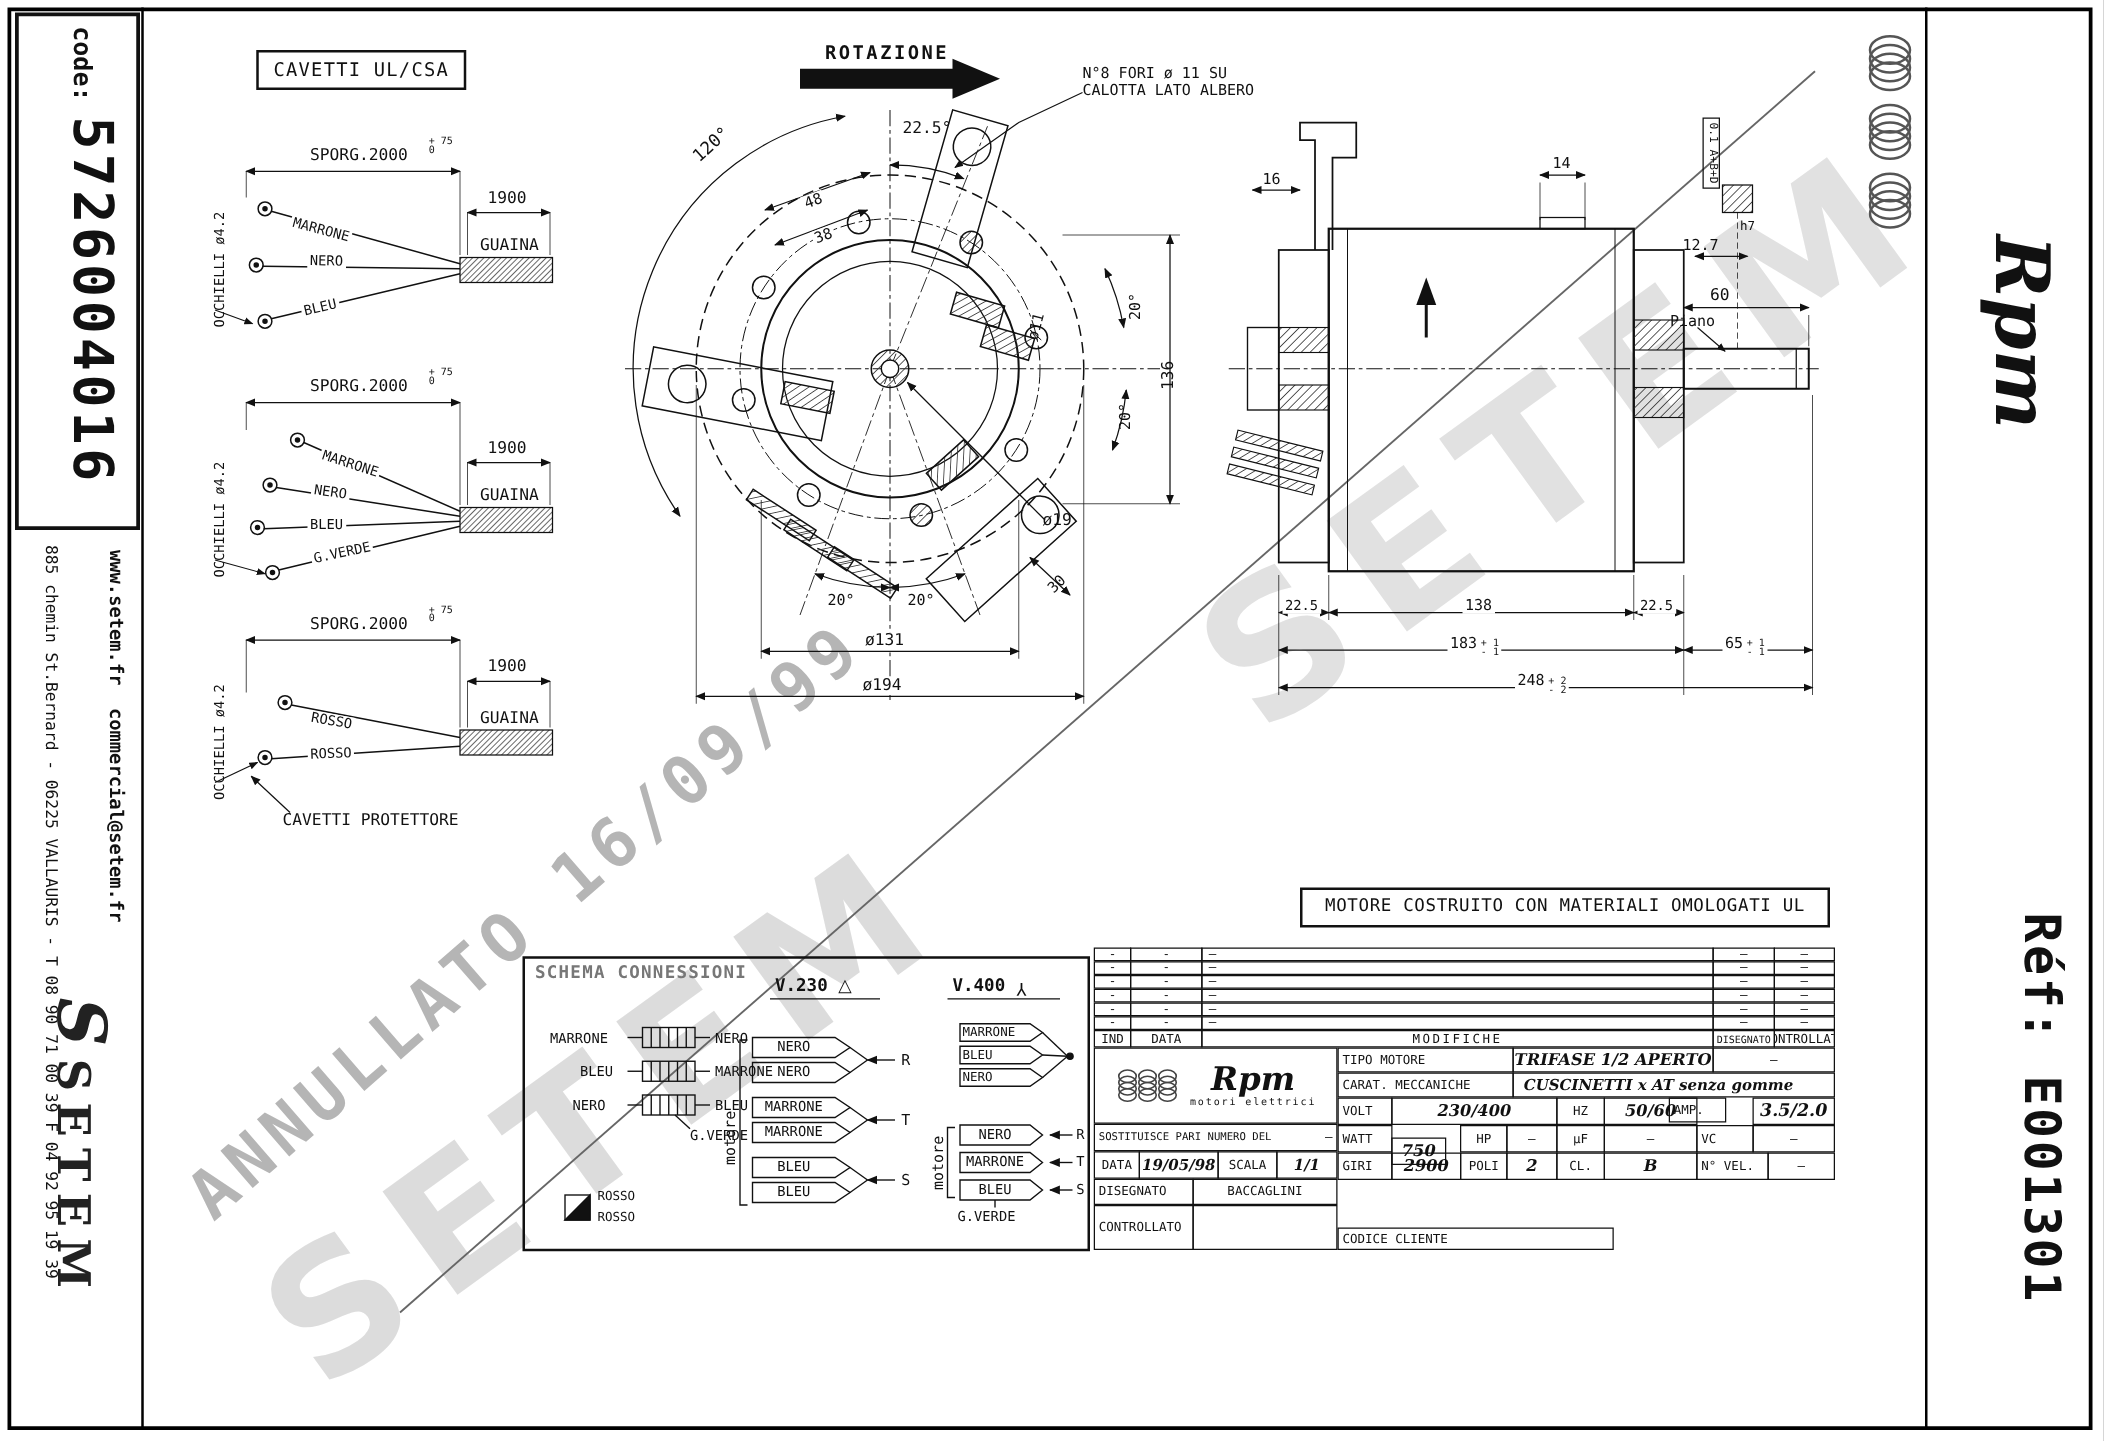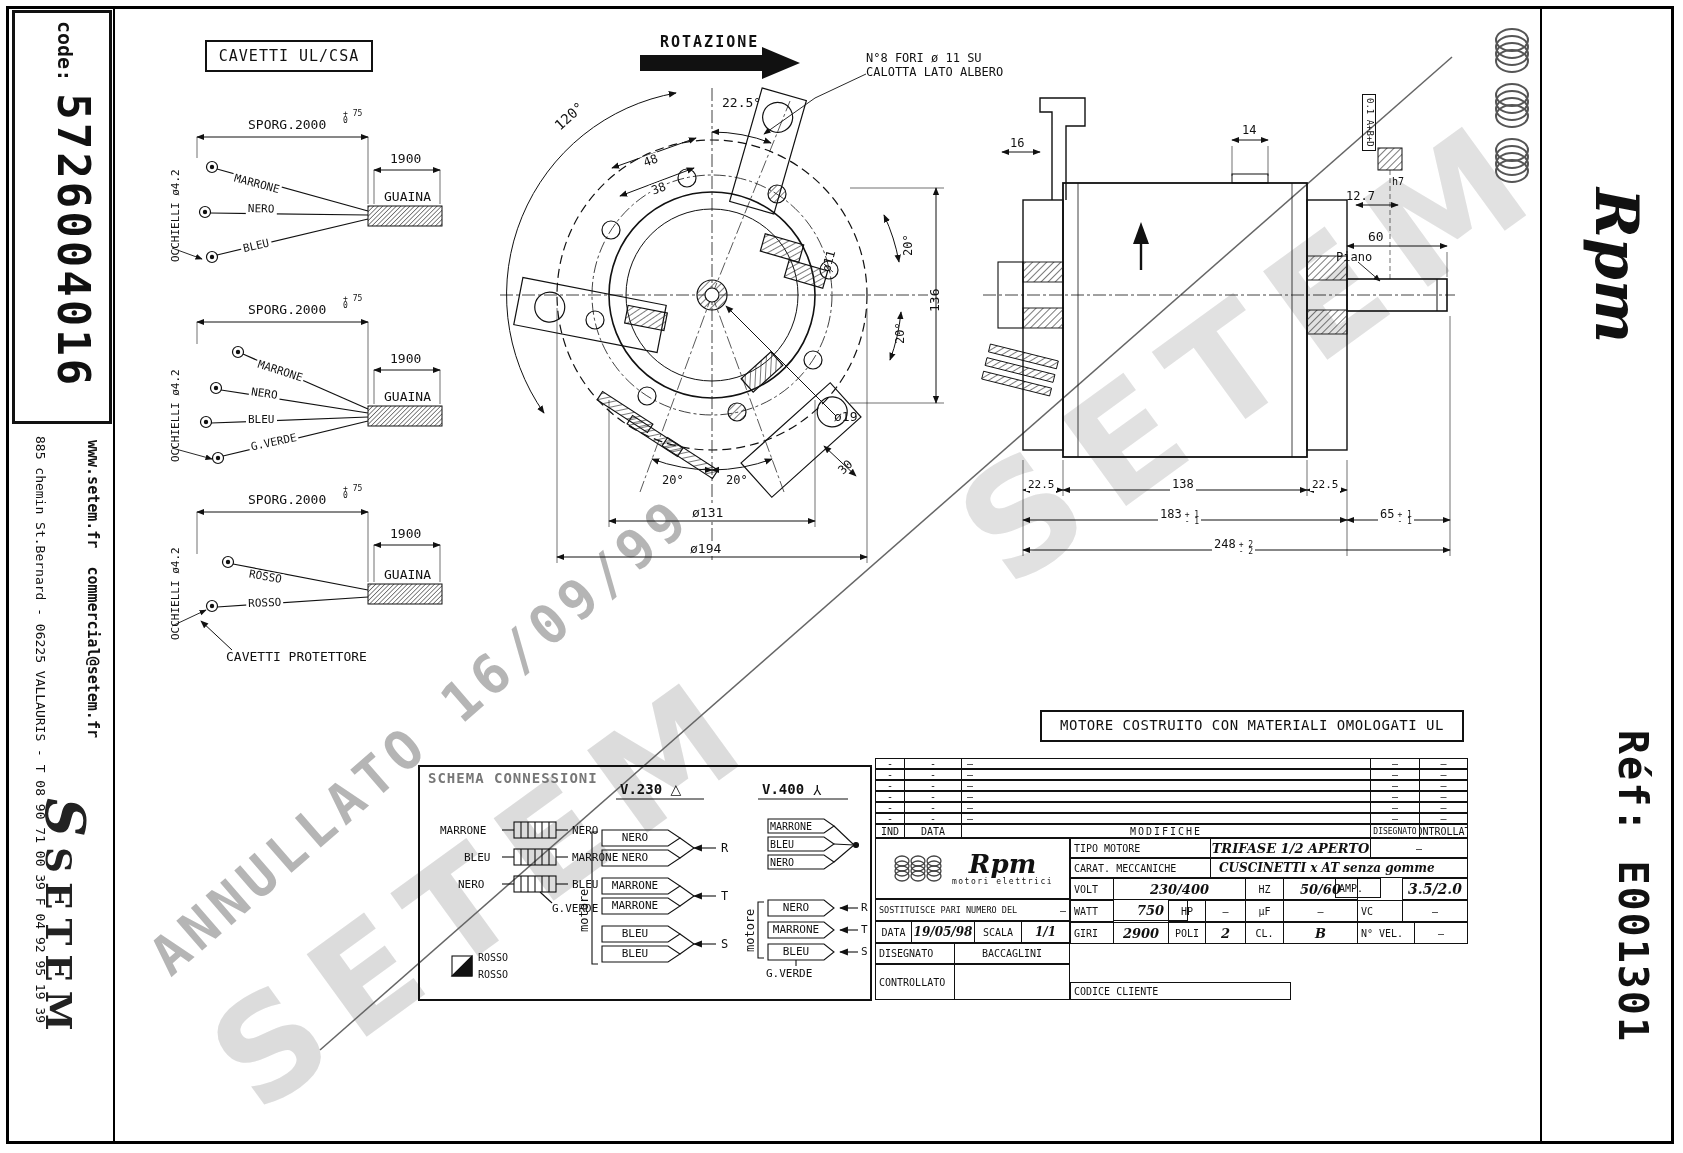--- a/index.html
+++ b/index.html
@@ -543,21 +543,21 @@
     <div class="tb tc f10" style="left:495px;top:80px;width:98px;height:20px">—</div>
     <div class="tb f10" style="left:195px;top:100px;width:141px;height:20px">CARAT. MECCANICHE</div>
     <div class="tb ser" style="left:335px;top:100px;width:258px;height:20px;font-size:12px;padding-left:8px">CUSCINETTI x AT senza gomme</div>
     <div class="tb f10" style="left:195px;top:120px;width:44px;height:22px">VOLT</div>
     <div class="tb tc ser" style="left:238px;top:120px;width:133px;height:22px;font-size:13px">230/400</div>
     <div class="tb tc f10" style="left:370px;top:120px;width:39px;height:22px">HZ</div>
     <div class="tb tc ser" style="left:408px;top:120px;width:75px;height:22px;font-size:13px">50/60</div>
     <div class="tb f10" style="left:460px;top:120px;width:46px;height:20px">AMP.</div>
     <div class="tb tc ser" style="left:527px;top:120px;width:66px;height:22px;font-size:14px">3.5/2.0</div>
     <div class="tb f10" style="left:195px;top:142px;width:44px;height:22px">WATT</div>
-    <div class="tb tc ser" style="left:238px;top:141px;width:75px;height:22px;font-size:13px">750</div>
+    <div class="tb tc ser" style="left:238px;top:152px;width:44px;height:22px;font-size:13px">750</div>
     <div class="tb tc f10" style="left:293px;top:142px;width:38px;height:22px">HP</div>
     <div class="tb tc f10" style="left:330px;top:142px;width:41px;height:22px">—</div>
     <div class="tb tc f10" style="left:370px;top:142px;width:39px;height:22px">μF</div>
     <div class="tb tc f10" style="left:408px;top:142px;width:75px;height:22px">—</div>
     <div class="tb f10" style="left:482px;top:142px;width:46px;height:22px">VC</div>
     <div class="tb tc f10" style="left:527px;top:142px;width:66px;height:22px">—</div>
     <div class="tb f10" style="left:195px;top:164px;width:44px;height:22px">GIRI</div>
     <div class="tb tc ser" style="left:238px;top:164px;width:56px;height:22px;font-size:13px">2900</div>
     <div class="tb tc f10" style="left:293px;top:164px;width:38px;height:22px">POLI</div>
     <div class="tb tc ser" style="left:330px;top:164px;width:41px;height:22px;font-size:13px">2</div>

